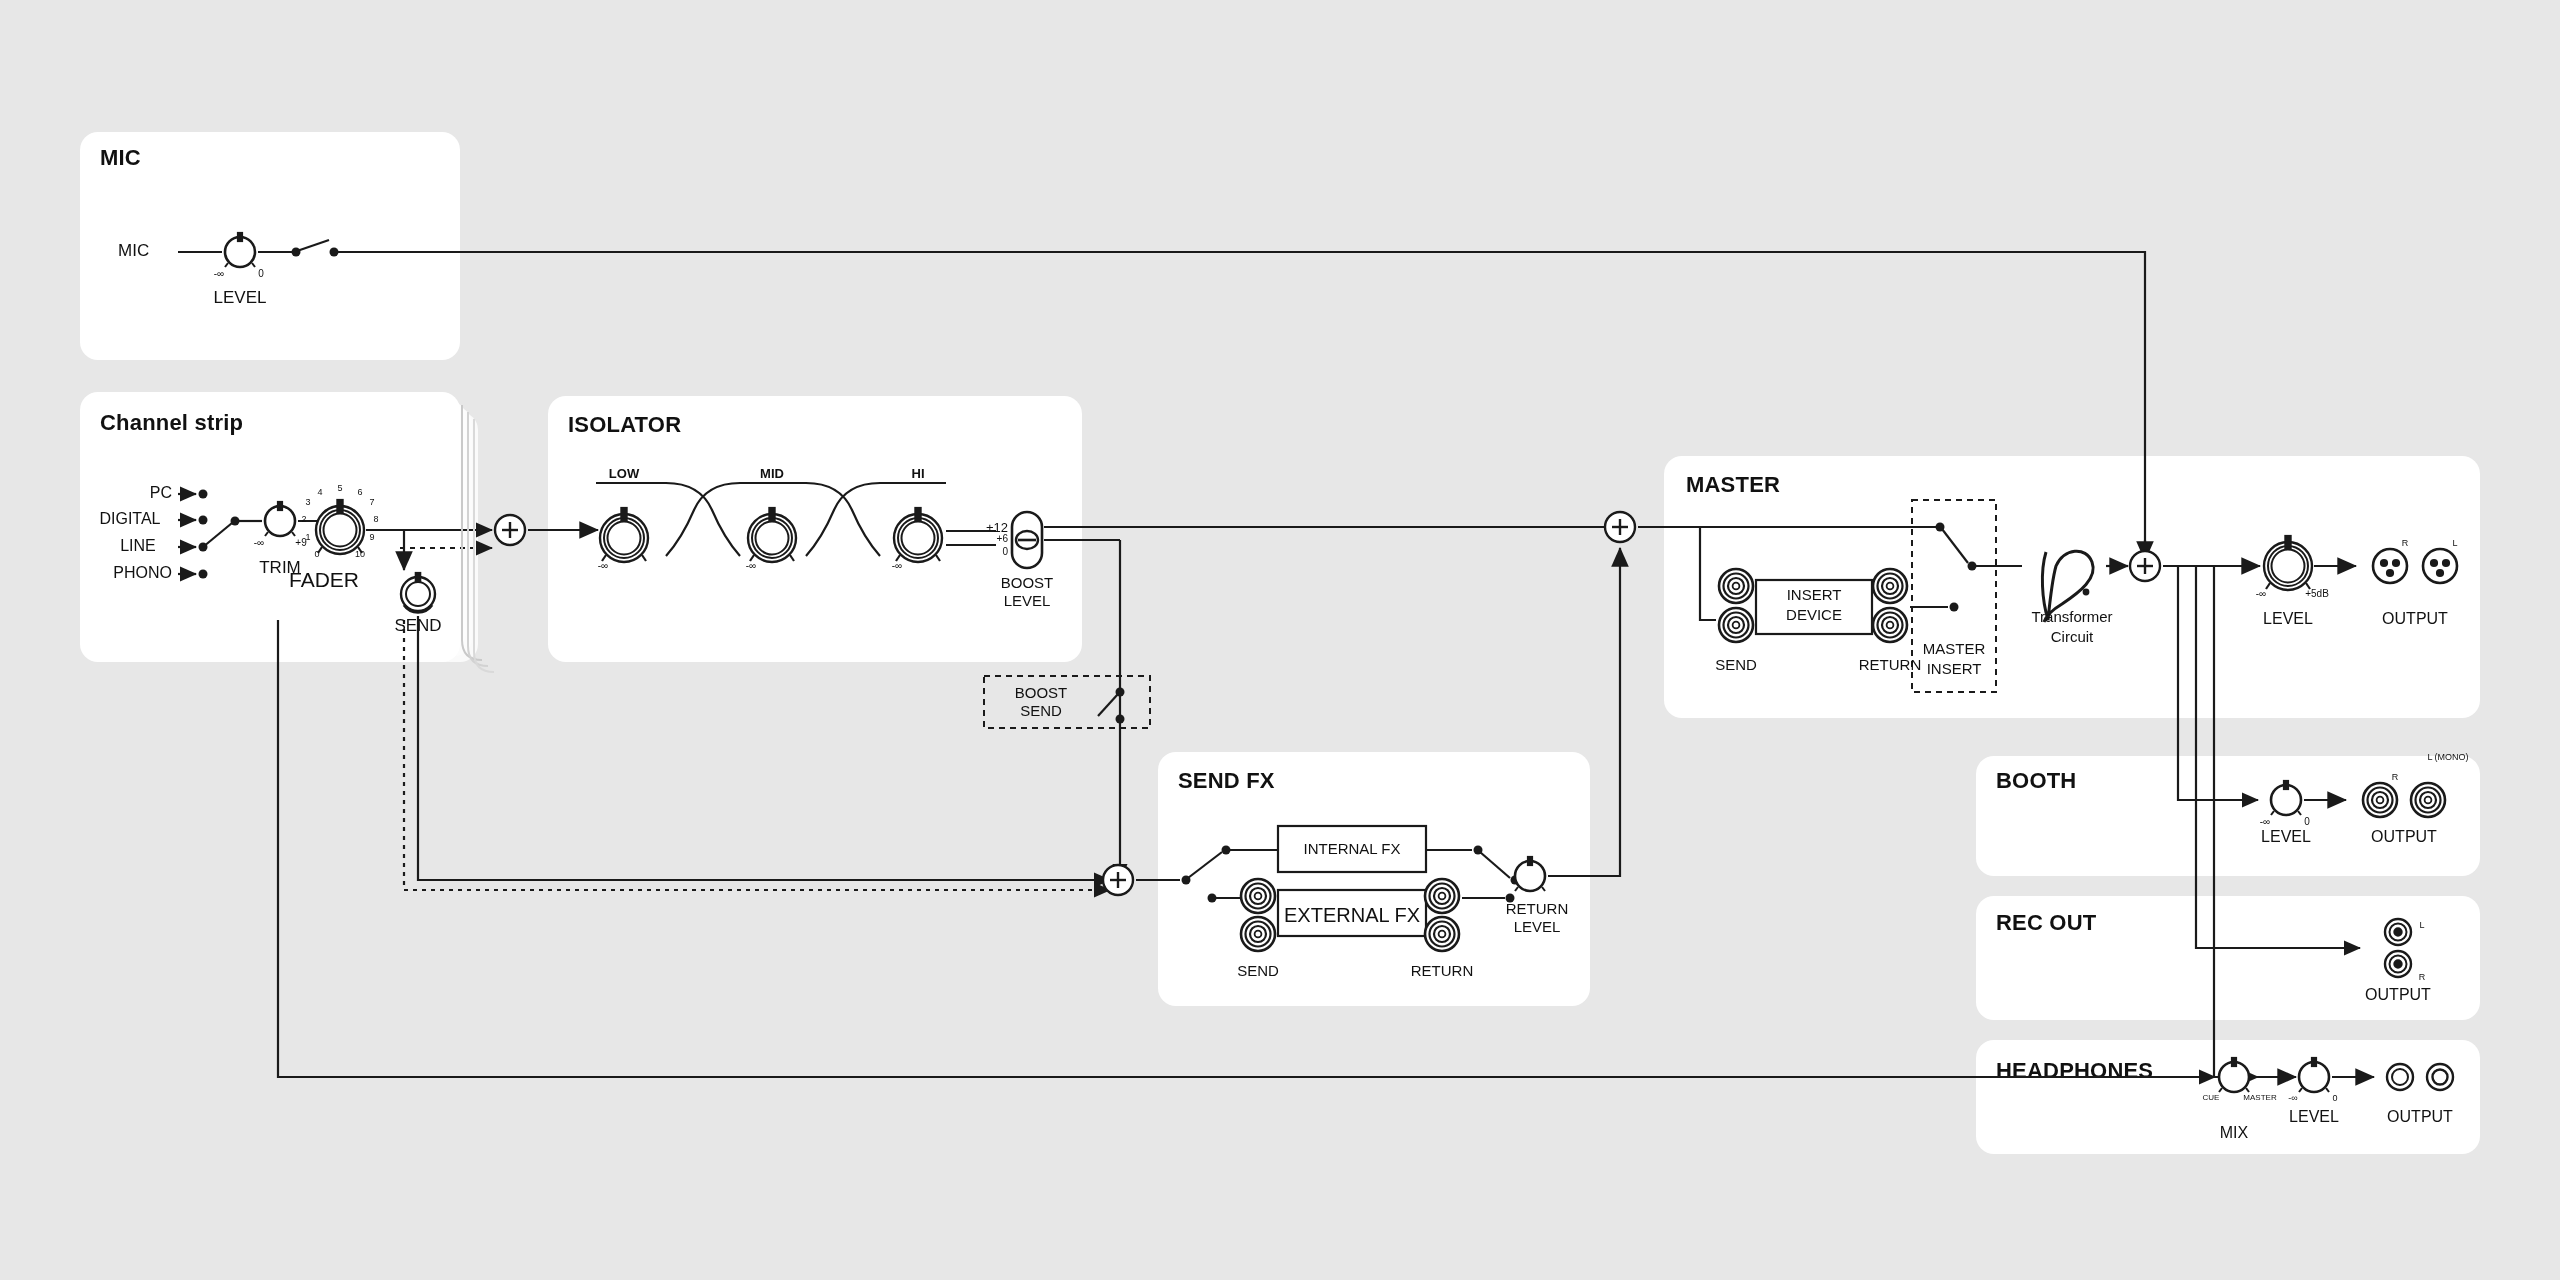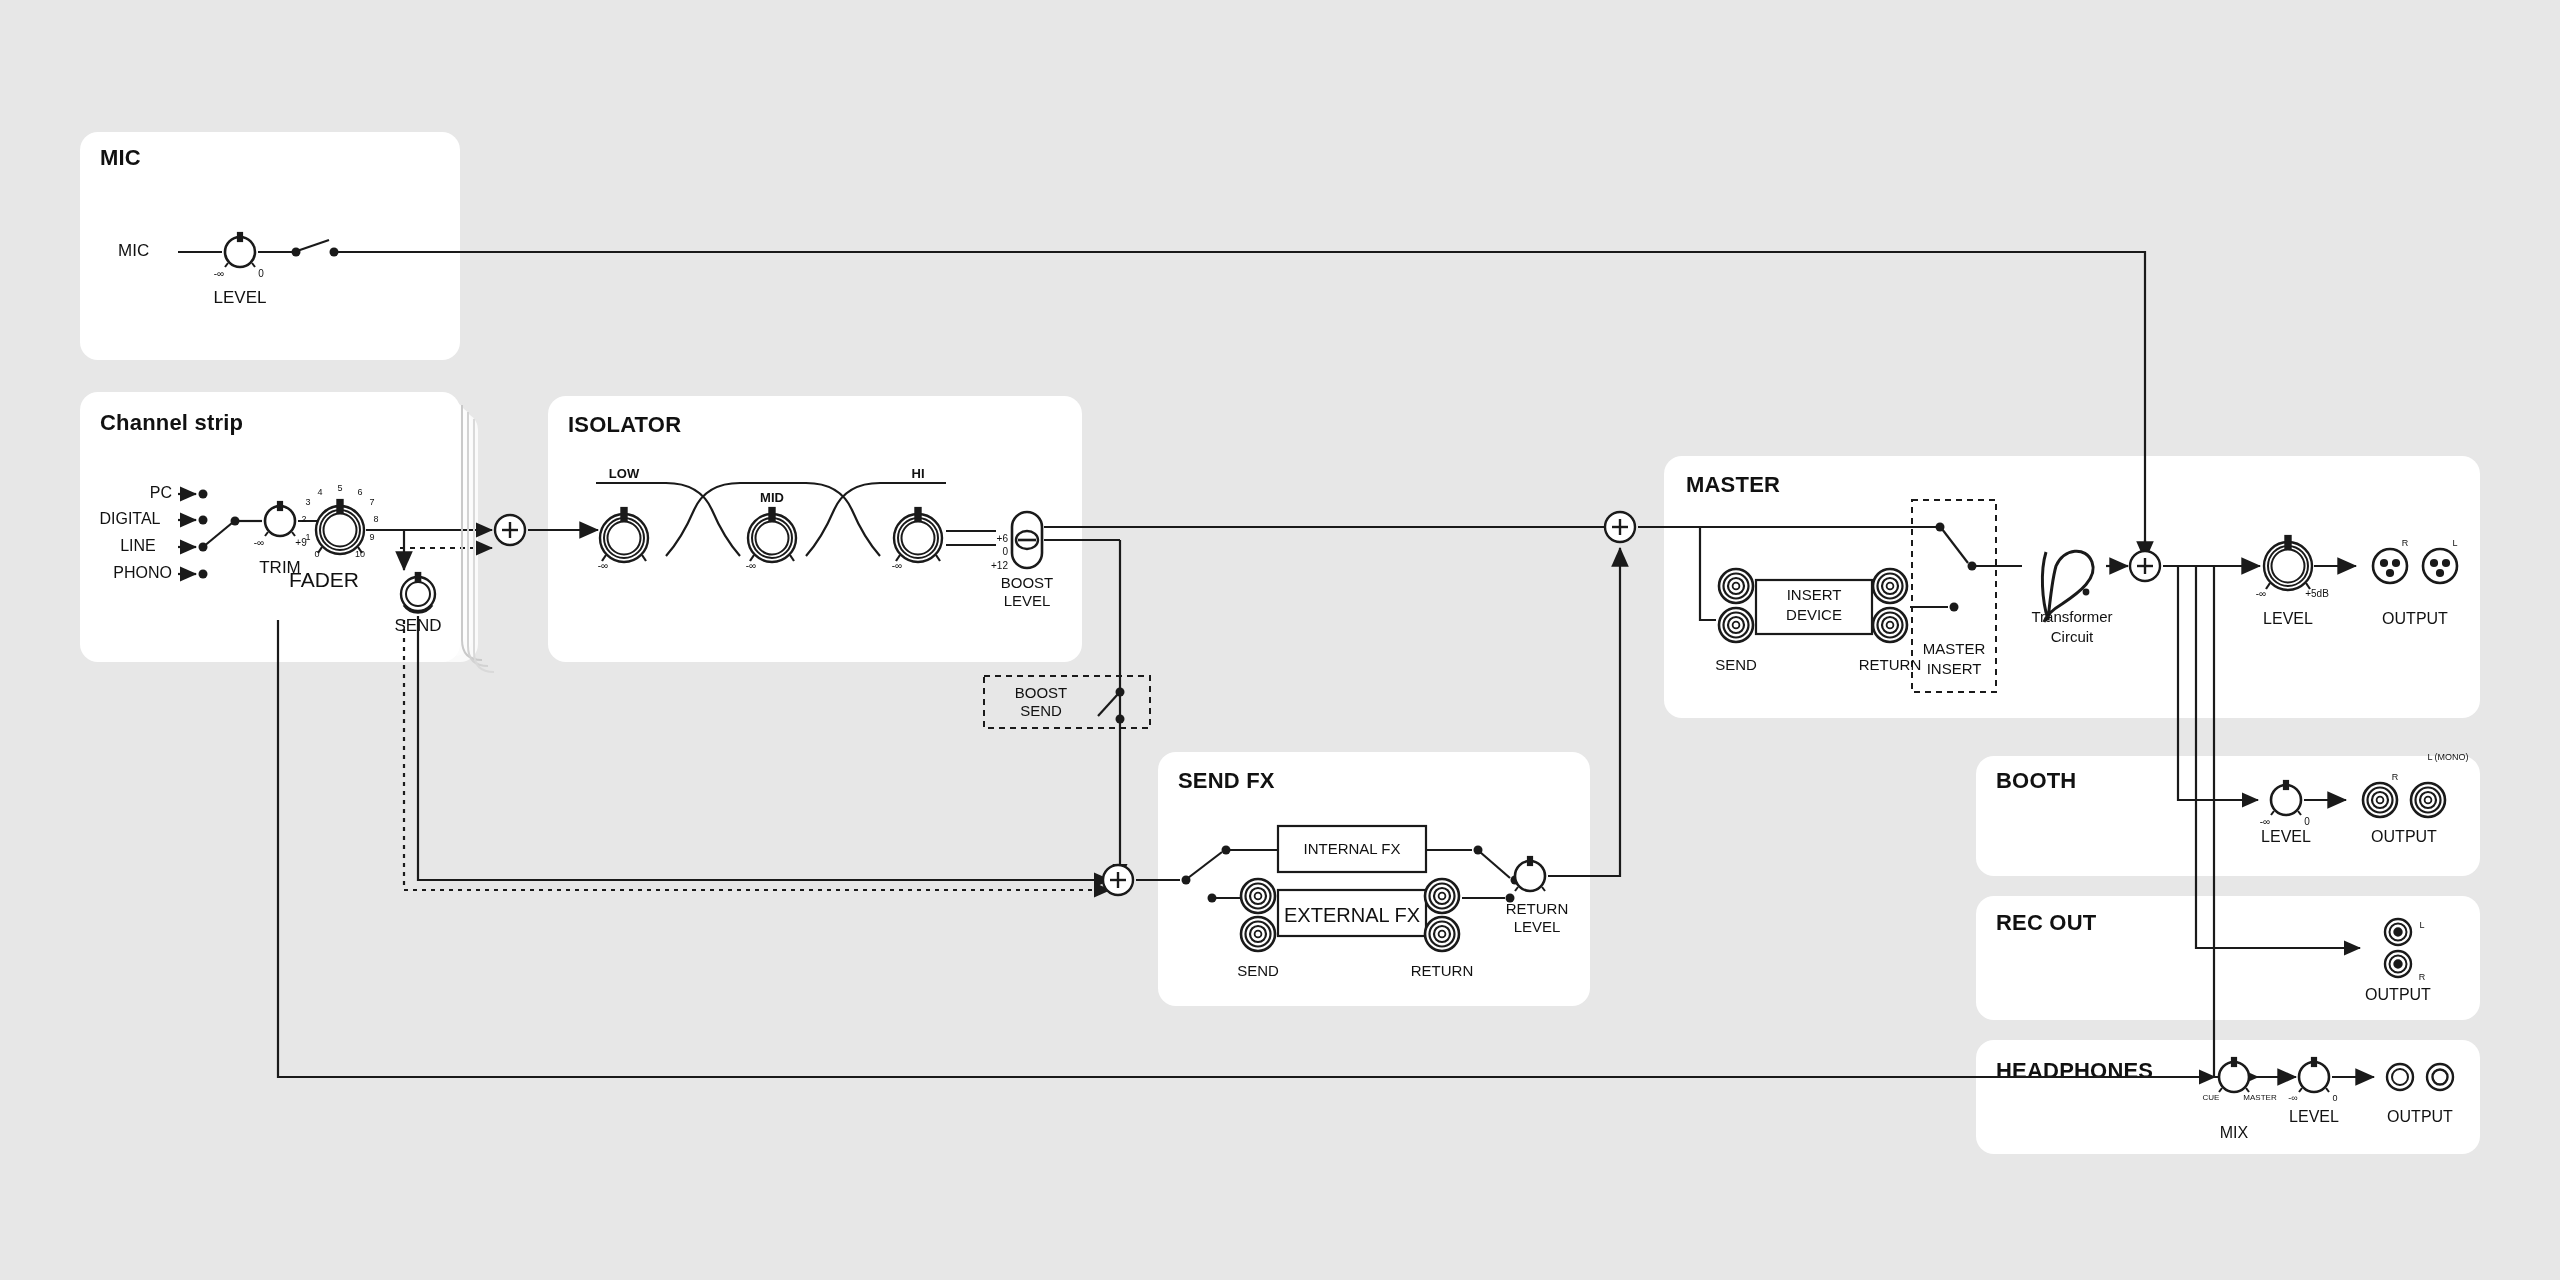--- a/index.html
+++ b/index.html
@@ -303,26 +303,26 @@
   <div class="lbl" style="left:333px;top:483px;width:14px;font-size:9px;">5</div>
   <div class="lbl" style="left:353px;top:487px;width:14px;font-size:9px;">6</div>
   <div class="lbl" style="left:365px;top:497px;width:14px;font-size:9px;">7</div>
   <div class="lbl" style="left:369px;top:514px;width:14px;font-size:9px;">8</div>
   <div class="lbl" style="left:365px;top:532px;width:14px;font-size:9px;">9</div>
   <div class="lbl" style="left:351px;top:549px;width:18px;font-size:9px;">10</div>
 
   <div class="lbl" style="left:378px;top:616px;width:80px;font-size:17px;">SEND</div>
 
   <div class="lbl" style="left:594px;top:466px;width:60px;font-size:13px;font-weight:bold;">LOW</div>
-  <div class="lbl" style="left:742px;top:490px;width:60px;font-size:13px;font-weight:bold;">MID</div>
+  <div class="lbl" style="left:742px;top:466px;width:60px;font-size:13px;font-weight:bold;">MID</div>
   <div class="lbl" style="left:888px;top:466px;width:60px;font-size:13px;font-weight:bold;">HI</div>
   <div class="lbl" style="left:590px;top:560px;width:26px;font-size:10px;">-∞</div>
   <div class="lbl" style="left:738px;top:560px;width:26px;font-size:10px;">-∞</div>
   <div class="lbl" style="left:884px;top:560px;width:26px;font-size:10px;">-∞</div>
-  <div class="lbl" style="left:978px;top:520px;width:30px;font-size:10px;text-align:right;margin-top:40px;">+12</div>
+  <div class="lbl" style="left:978px;top:520px;width:30px;font-size:13px;text-align:right;">+12</div>
   <div class="lbl" style="left:978px;top:533px;width:30px;font-size:10px;text-align:right;">+6</div>
   <div class="lbl" style="left:978px;top:546px;width:30px;font-size:10px;text-align:right;">0</div>
   <div class="lbl" style="left:987px;top:574px;width:80px;font-size:15px;">BOOST</div>
   <div class="lbl" style="left:987px;top:592px;width:80px;font-size:15px;">LEVEL</div>
 
   <div class="lbl" style="left:996px;top:684px;width:90px;font-size:15px;">BOOST</div>
   <div class="lbl" style="left:996px;top:702px;width:90px;font-size:15px;">SEND</div>
 
   <div class="lbl" style="left:1278px;top:840px;width:148px;font-size:15px;">INTERNAL FX</div>
   <div class="lbl" style="left:1278px;top:904px;width:148px;font-size:20px;">EXTERNAL FX</div>

